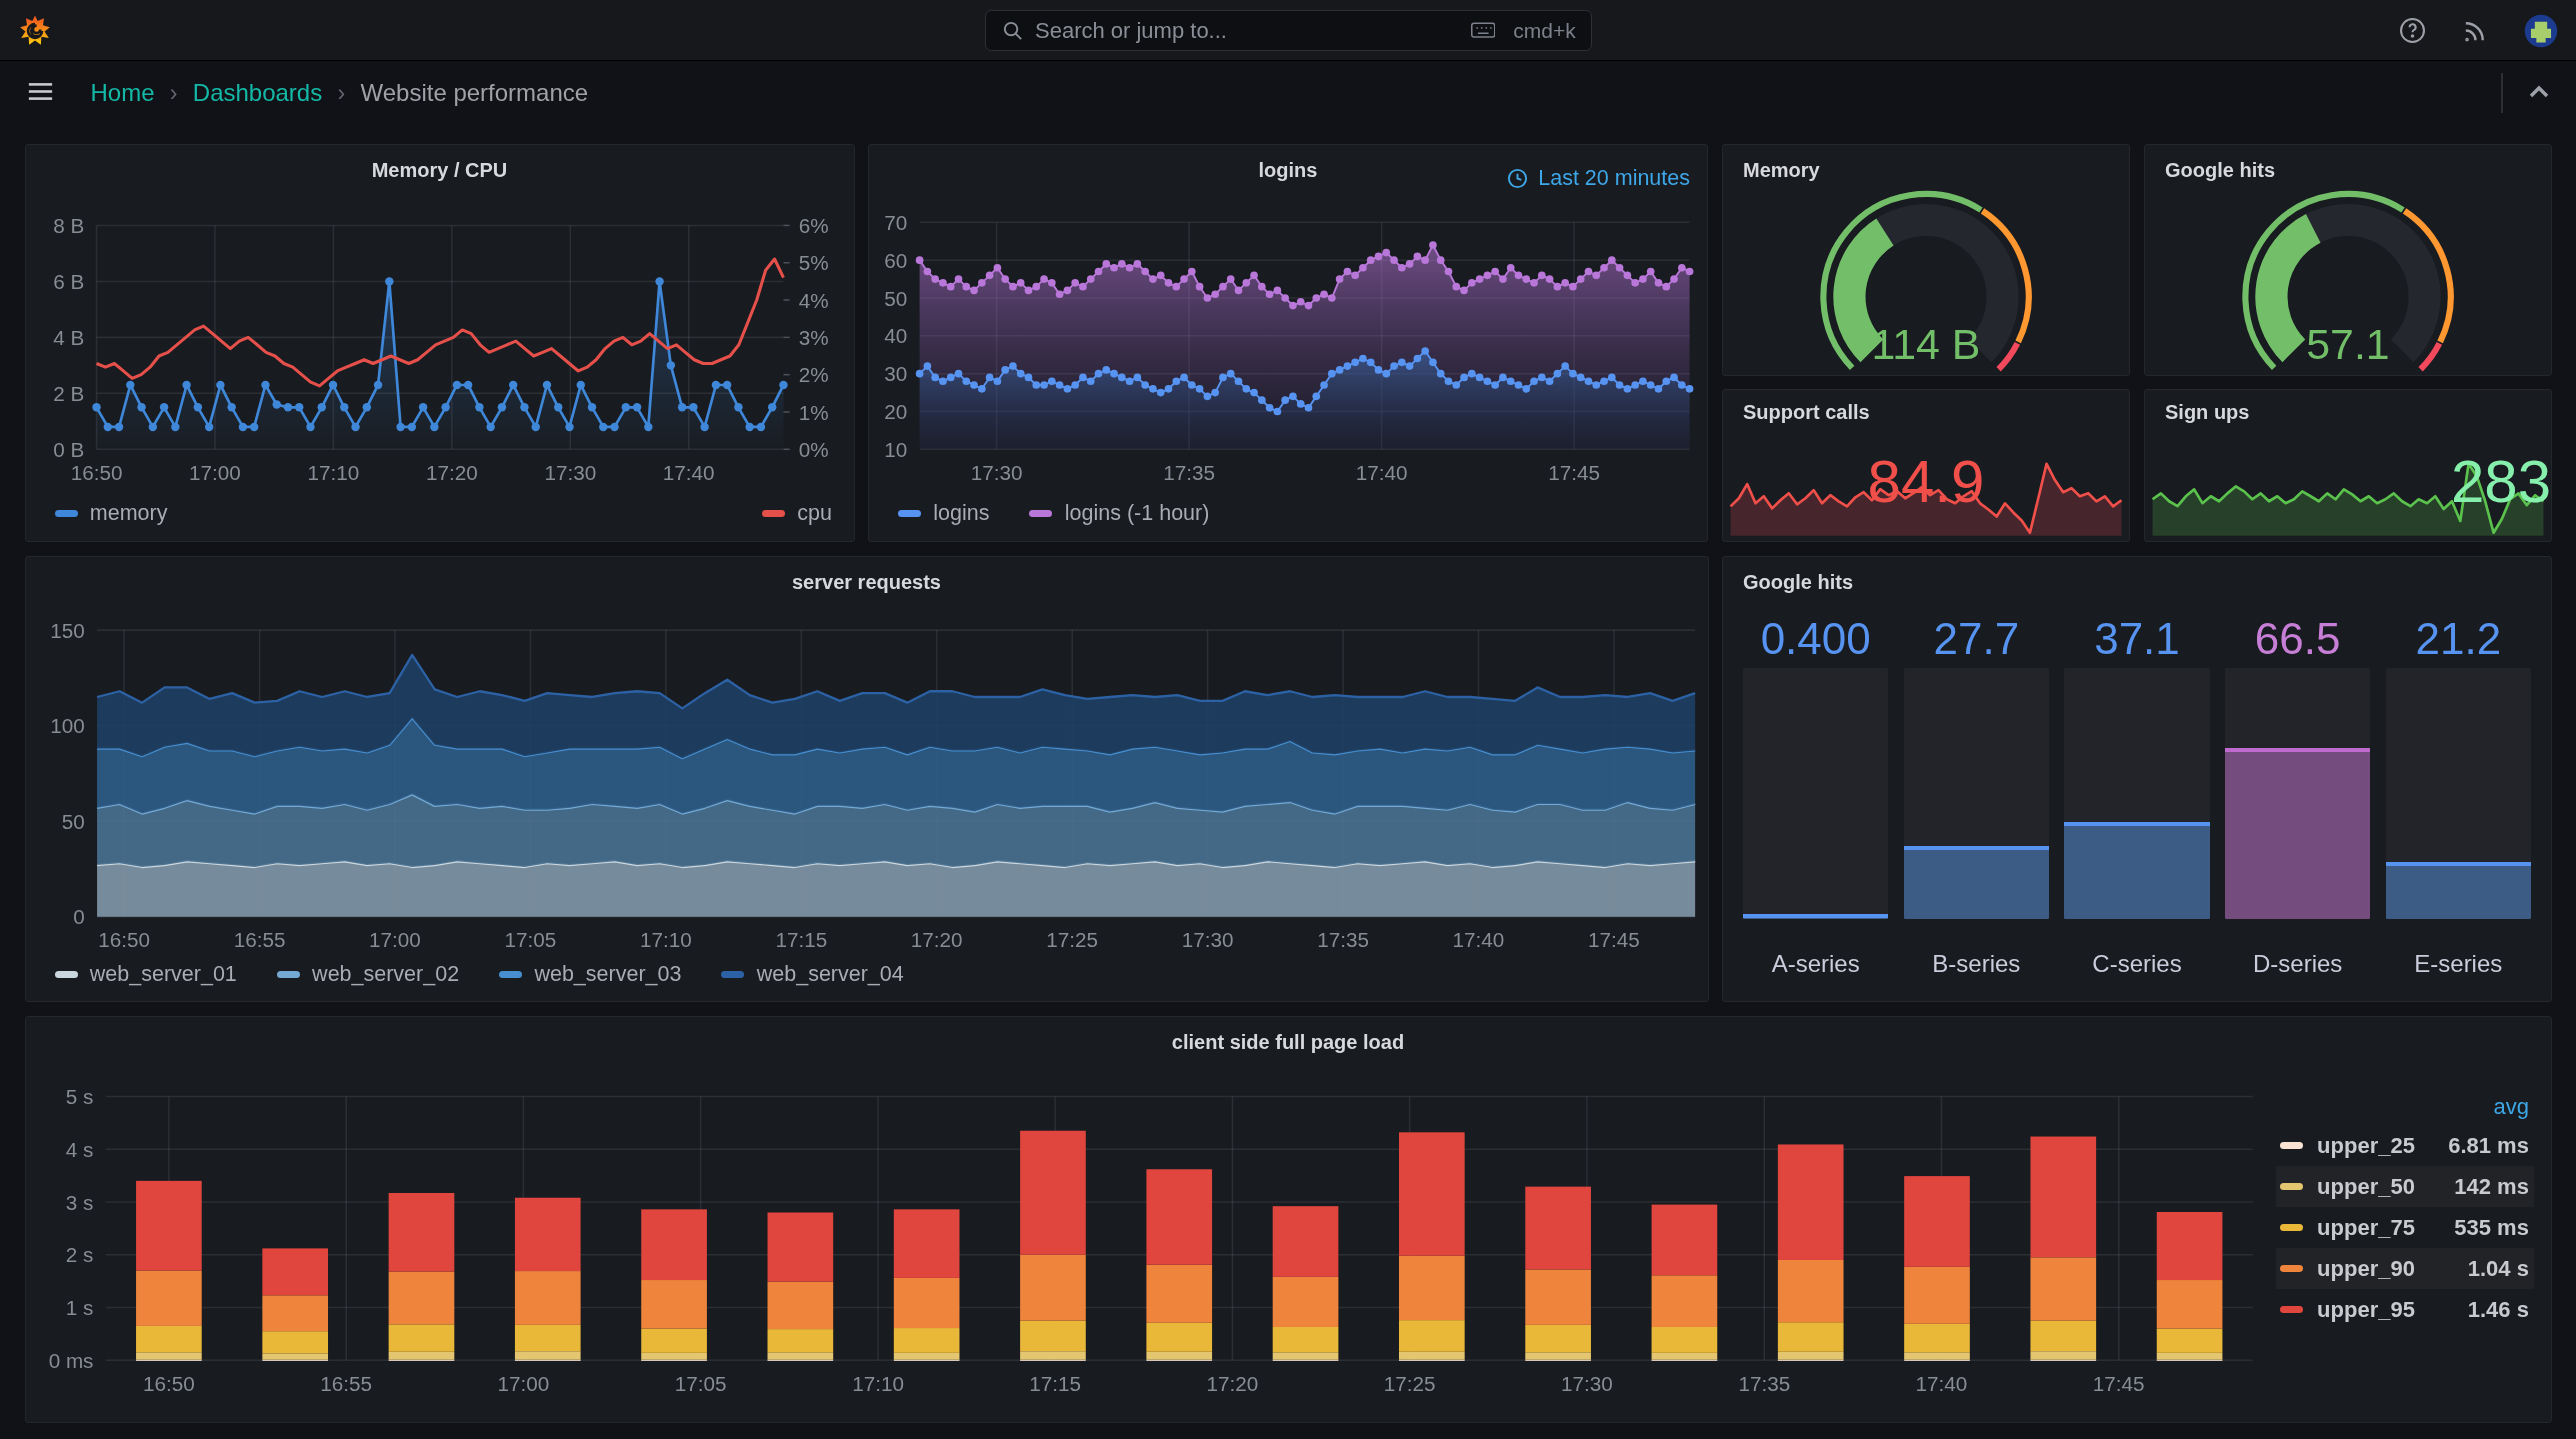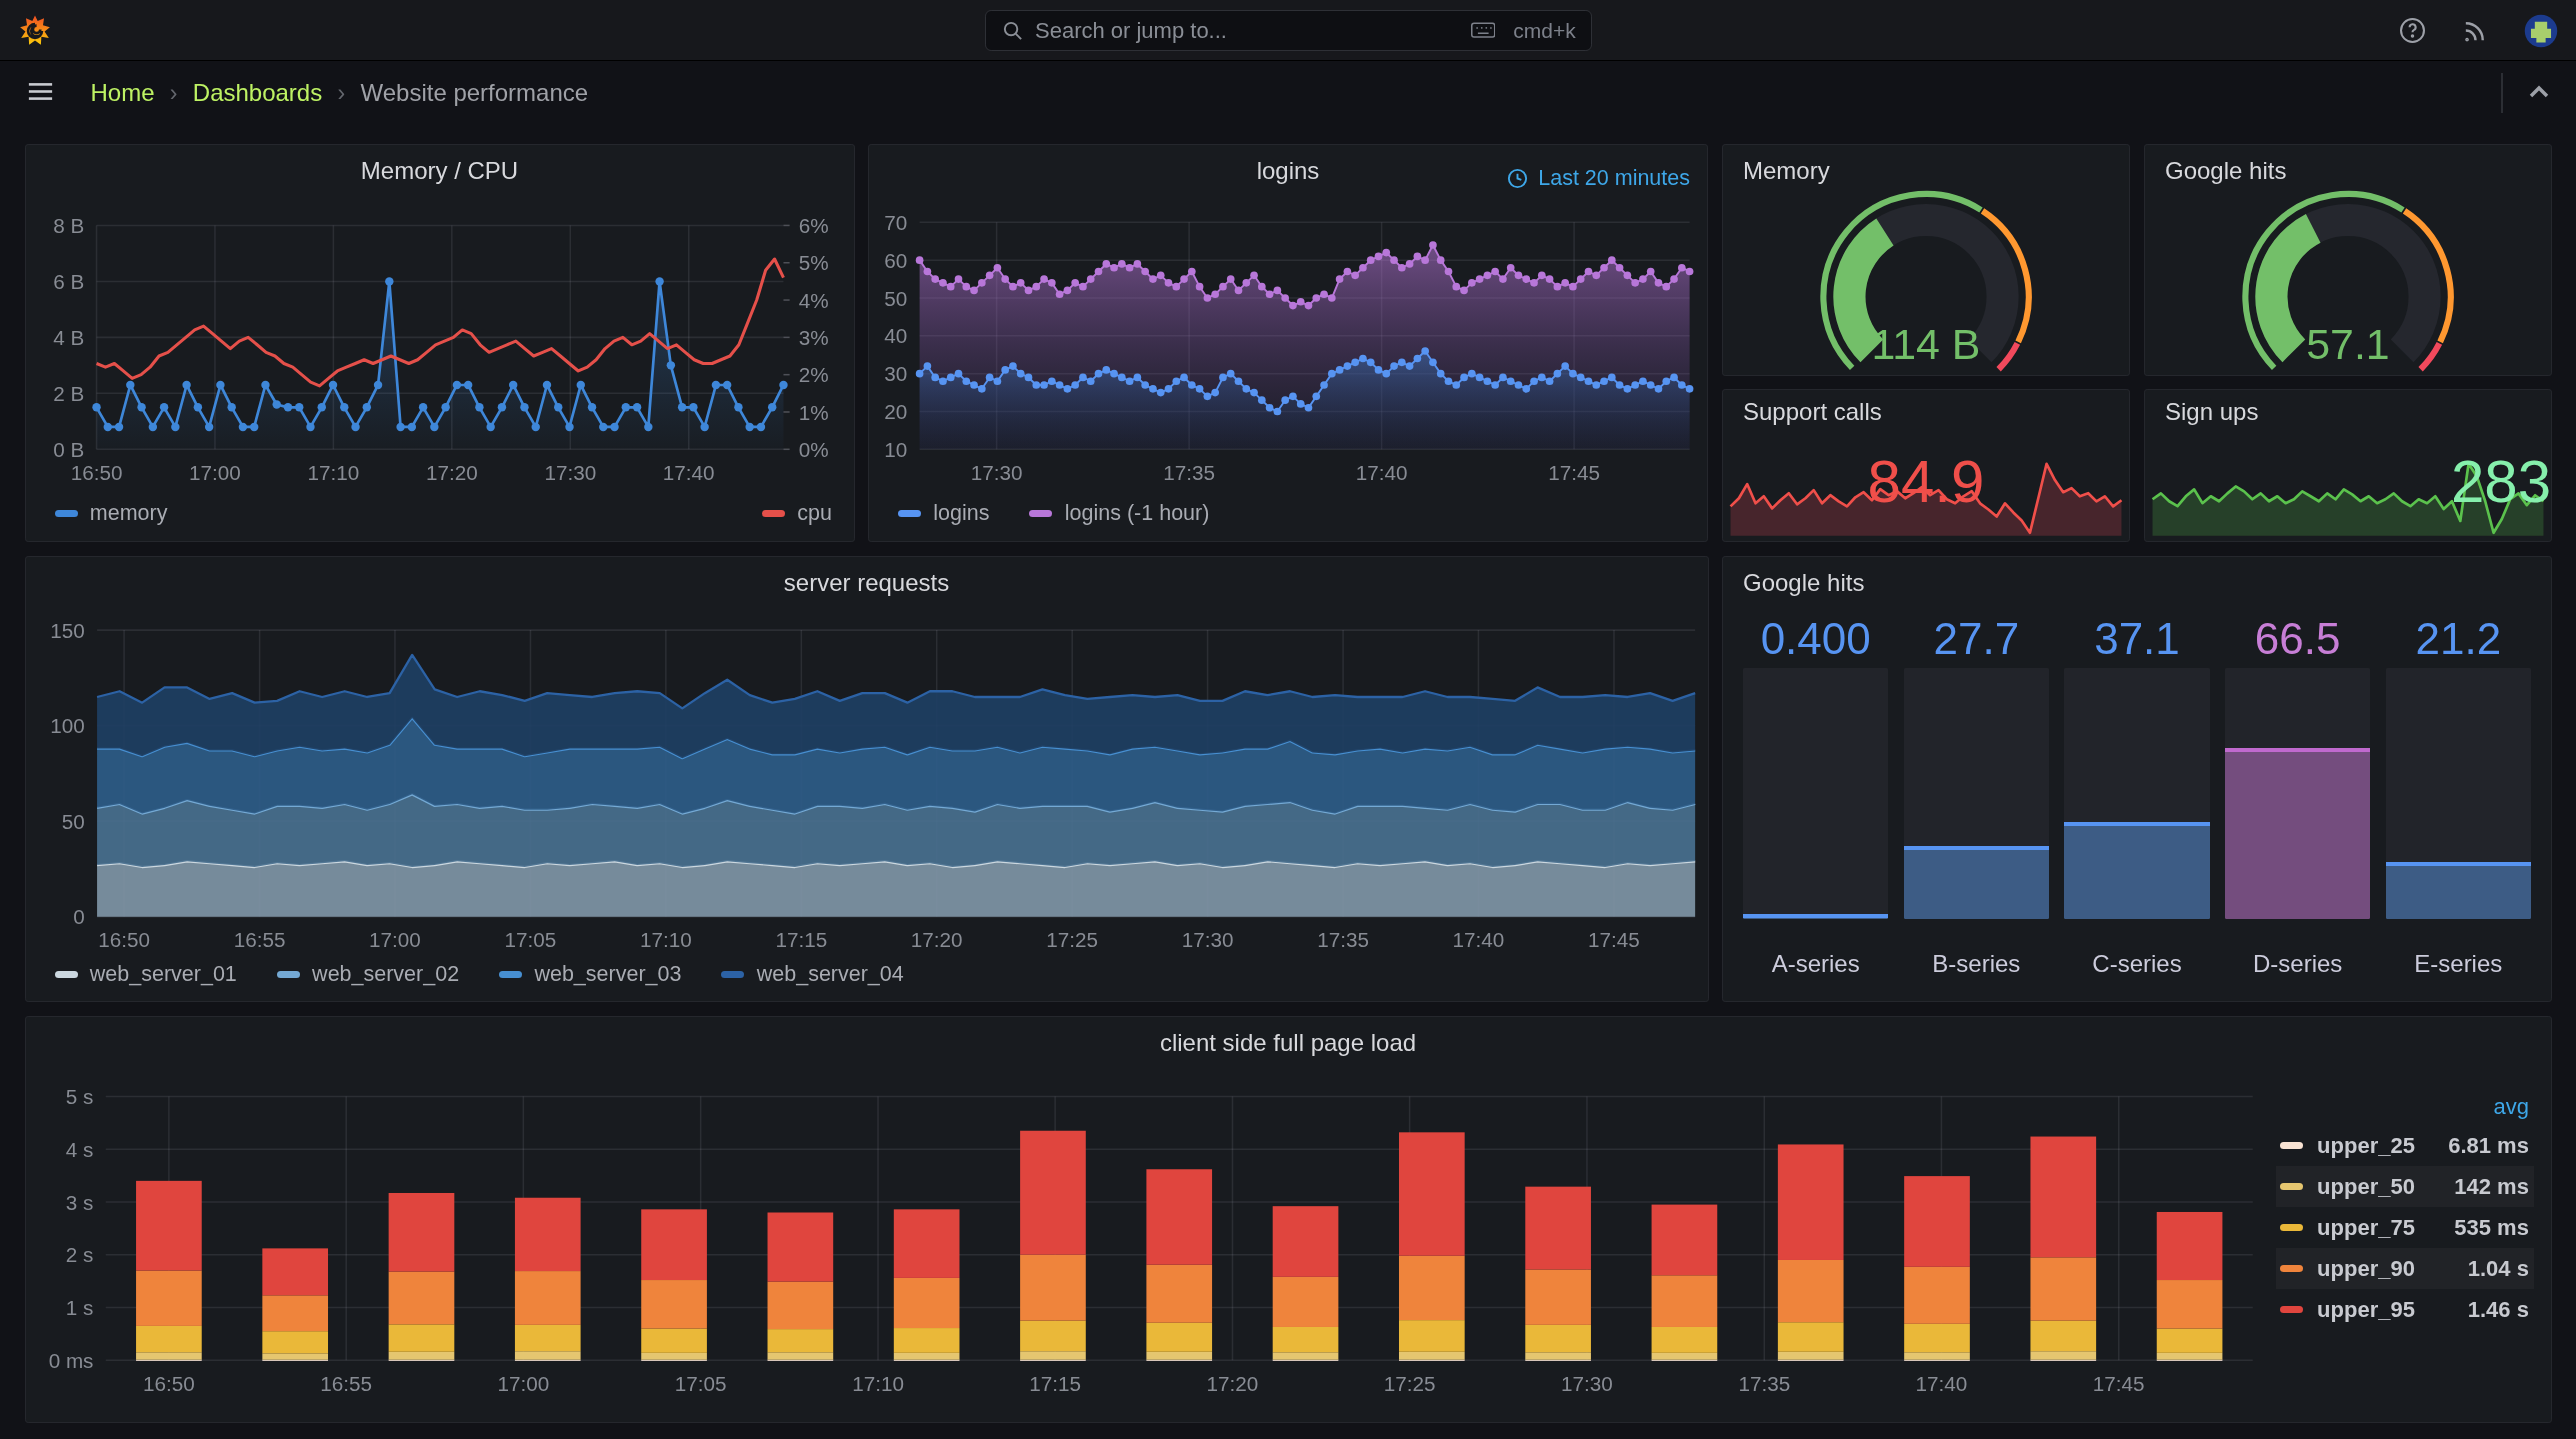--- a/index.html
+++ b/index.html
@@ -12,30 +12,30 @@
   .searchbox input { flex:1; background:transparent; border:none; outline:none; color:#9DA0A8; font-size:22px; font-family:inherit; }
   .searchbox input::placeholder { color:#8A8E96; }
   .kbdhint { display:flex; align-items:center; gap:18px; color:#7C808A; font-size:21px; }
   .navright { position:absolute; right:18.4px; top:0; height:61px; display:flex; align-items:center; gap:34px; }
   .navicon { color:#9DA0A8; cursor:pointer; display:flex; align-items:center; }
 
   
   .crumbbar { position:absolute; left:0; top:62px; width:2576px; height:62px; display:flex; align-items:center; background:#111217; }
   .burger { margin-left:24.5px; cursor:pointer; color:#C9CBD1; }
   .crumbs { margin-left:35px; display:flex; align-items:center; gap:15.3px; font-size:24px; }
-  .crumb { color:#bef264; cursor:pointer; }
+  .crumb { color:#14b8a6; cursor:pointer; }
   .crumb.current { color:#9FA1A7; cursor:default; }
   .crumbsep { color:#63666D; font-size:23px; }
   .crumb-right { position:absolute; right:21.5px; display:flex; align-items:center; gap:20px; }
   .vdivider { width:1.5px; height:40px; background:#2C2E34; }
   .chev { color:#9DA0A8; cursor:pointer; }
 
   
   .panel { position:absolute; background:#181B1F; border:0.8px solid #25272D; border-radius:3.1px; }
-  .ptitle { position:absolute; top:0; left:0; right:0; height:51px; display:flex; align-items:center; justify-content:center; font-size:24px; font-weight:400; color:#D8D9DD; cursor:pointer; }
+  .ptitle { position:absolute; top:0; left:0; right:0; height:51px; display:flex; align-items:center; justify-content:center; font-size:20px; font-weight:700; color:#D8D9DD; cursor:pointer; }
   .ptitle.left { justify-content:flex-start; padding-left:20px; }
   .trange { position:absolute; right:17px; top:8px; height:51px; display:flex; align-items:center; gap:9.2px; color:#3EA7E8; font-size:21.5px; cursor:pointer; z-index:3; }
   .chartbox { position:absolute; }
   svg text { font-family:"Liberation Sans",sans-serif; }
   text.ax { font-size:27px; fill:#888C94; }
 
   .legend { position:absolute; display:flex; align-items:center; font-size:21.5px; color:#A9ACB3; }
   .legend .item { display:flex; align-items:center; margin-right:40px; cursor:pointer; }
   .legend .item.right { margin-left:auto; margin-right:0; }
   .legend .chip { width:23px; height:7px; border-radius:3.8px; margin-right:12.3px; }

